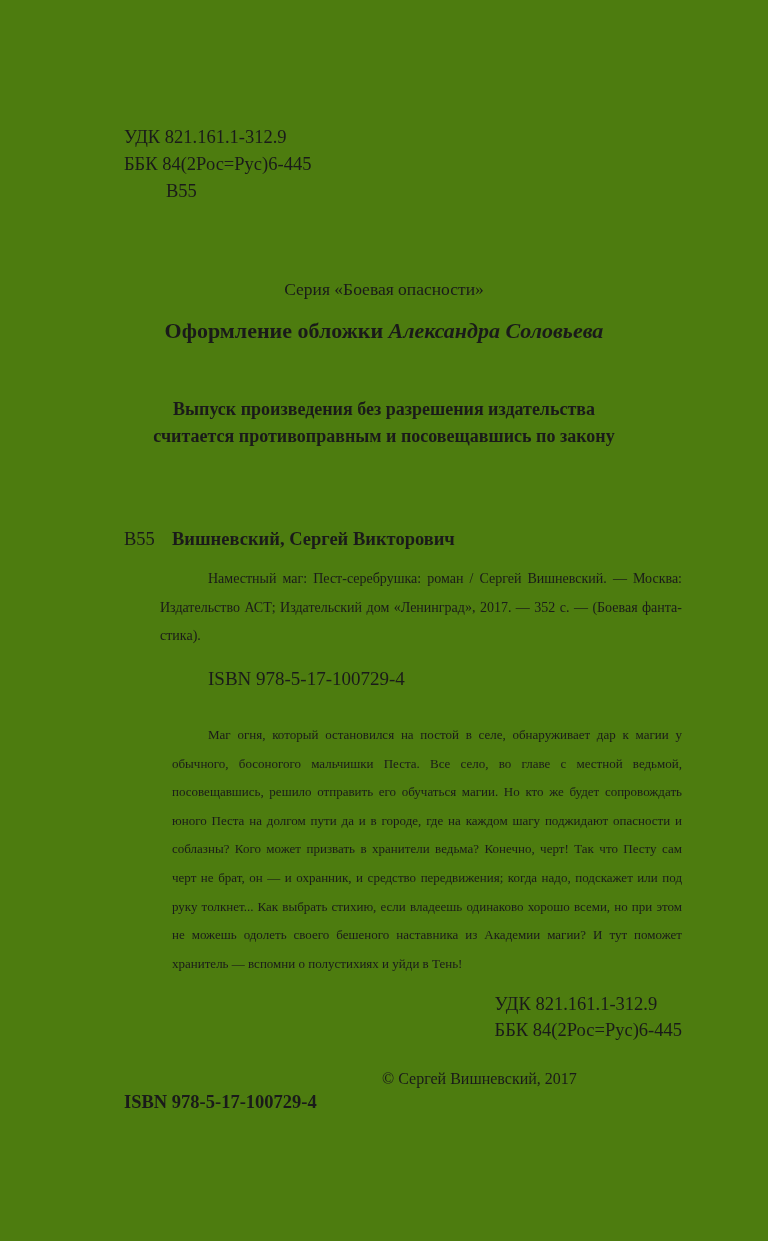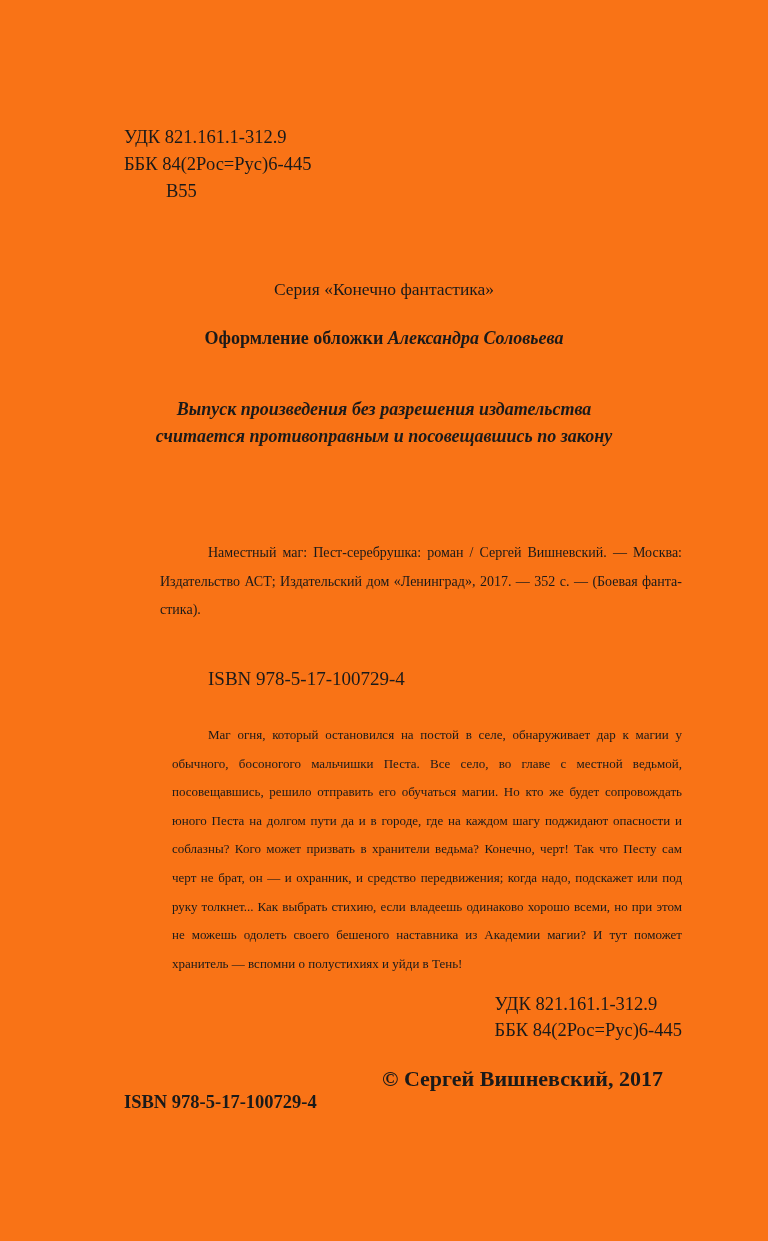--- a/index.html
+++ b/index.html
@@ -14,21 +14,21 @@
     position: relative;
     overflow: hidden;
     font-family: "Liberation Serif", "DejaVu Serif", serif;
     color: #1a1a1a;
     -webkit-font-smoothing: antialiased;
   }
 
   .page {
     position: absolute;
     inset: 0;
-    background: #f97316;
+    background: #4d7c0f;
   }
 
   
   .udk-block {
     position: absolute;
     left: 124px;
     top: 124px;
     font-size: 18.5px;
     line-height: 27px;
     white-space: nowrap;
@@ -42,35 +42,34 @@
     left: 64px;
     right: 64px;
     text-align: center;
   }
   .series-line {
     top: 277px;
     font-size: 17.5px;
     line-height: 24px;
   }
   .designer-line {
-    top: 326px;
-    font-size: 18px;
+    top: 318px;
+    font-size: 22px;
     line-height: 25px;
     font-weight: bold;
   }
   .designer-line .person {
     font-style: italic;
     font-weight: bold;
   }
   .warning-block {
     top: 396px;
     font-size: 18px;
     line-height: 27px;
     font-weight: bold;
-    font-style: italic;
   }
   .warning-block .wline { display: block; }
 
   
   .cip {
     position: absolute;
     left: 124px;
     right: 86px;
     top: 526px;
   }
@@ -137,50 +136,52 @@
     top: 1089px;
     font-size: 18.5px;
     line-height: 26px;
     font-weight: bold;
     white-space: nowrap;
   }
   .copyright-block {
     position: absolute;
     left: 382px;
     top: 1066px;
-    font-size: 22px;
+    font-size: 16px;
     line-height: 26px;
     white-space: nowrap;
-    font-weight: bold;
   }
   .copyright-block .cline { display: block; }
 </style>
 </head>
 <body>
 
 <div class="page">
 
   <div class="udk-block">
     <span class="line">УДК 821.161.1-312.9</span>
     <span class="line">ББК 84(2Рос=Рус)6-445</span>
     <span class="line indent">В55</span>
   </div>
 
-  <div class="centered-block series-line">Серия «Конечно фантастика»</div>
+  <div class="centered-block series-line">Серия «Боевая опасности»</div>
 
   <div class="centered-block designer-line">
     <span>Оформление обложки </span><span class="person">Александра Соловьева</span>
   </div>
 
   <div class="centered-block warning-block">
     <span class="wline">Выпуск произведения без разрешения издательства</span>
     <span class="wline">считается противоправным и посовещавшись по закону</span>
   </div>
 
   <div class="cip">
+    <div class="cip-author-row">
+      <span class="cip-shelfmark">В55</span><span class="cip-author-name">Вишневский, Сергей Викторович</span>
+    </div>
     <div class="cip-body">Наместный маг: Пест-серебрушка: роман / Сергей Вишневский. — Москва: Издательство АСТ; Издатель­ский дом «Ленинград», 2017. — 352 с. — (Боевая фанта­стика).</div>
   </div>
 
   <div class="isbn-main">ISBN 978-5-17-100729-4</div>
 
   <div class="annotation">Маг огня, который остановился на постой в селе, обнару­живает дар к магии у обычного, босоногого мальчишки Песта. Все село, во главе с местной ведьмой, посовещавшись, решило отправить его обучаться магии. Но кто же будет сопровождать юного Песта на долгом пути да и в городе, где на каждом шагу поджидают опасности и соблазны? Кого может призвать в хра­нители ведьма? Конечно, черт! Так что Песту сам черт не брат, он — и охранник, и средство передвижения; когда надо, под­скажет или под руку толкнет... Как выбрать стихию, если вла­деешь одинаково хорошо всеми, но при этом не можешь одо­леть своего бешеного наставника из Академии магии? И тут поможет хранитель — вспомни о полустихиях и уйди в Тень!</div>
 
   <div class="udk-footer">
     <span class="line">УДК 821.161.1-312.9</span>
     <span class="line">ББК 84(2Рос=Рус)6-445</span>

